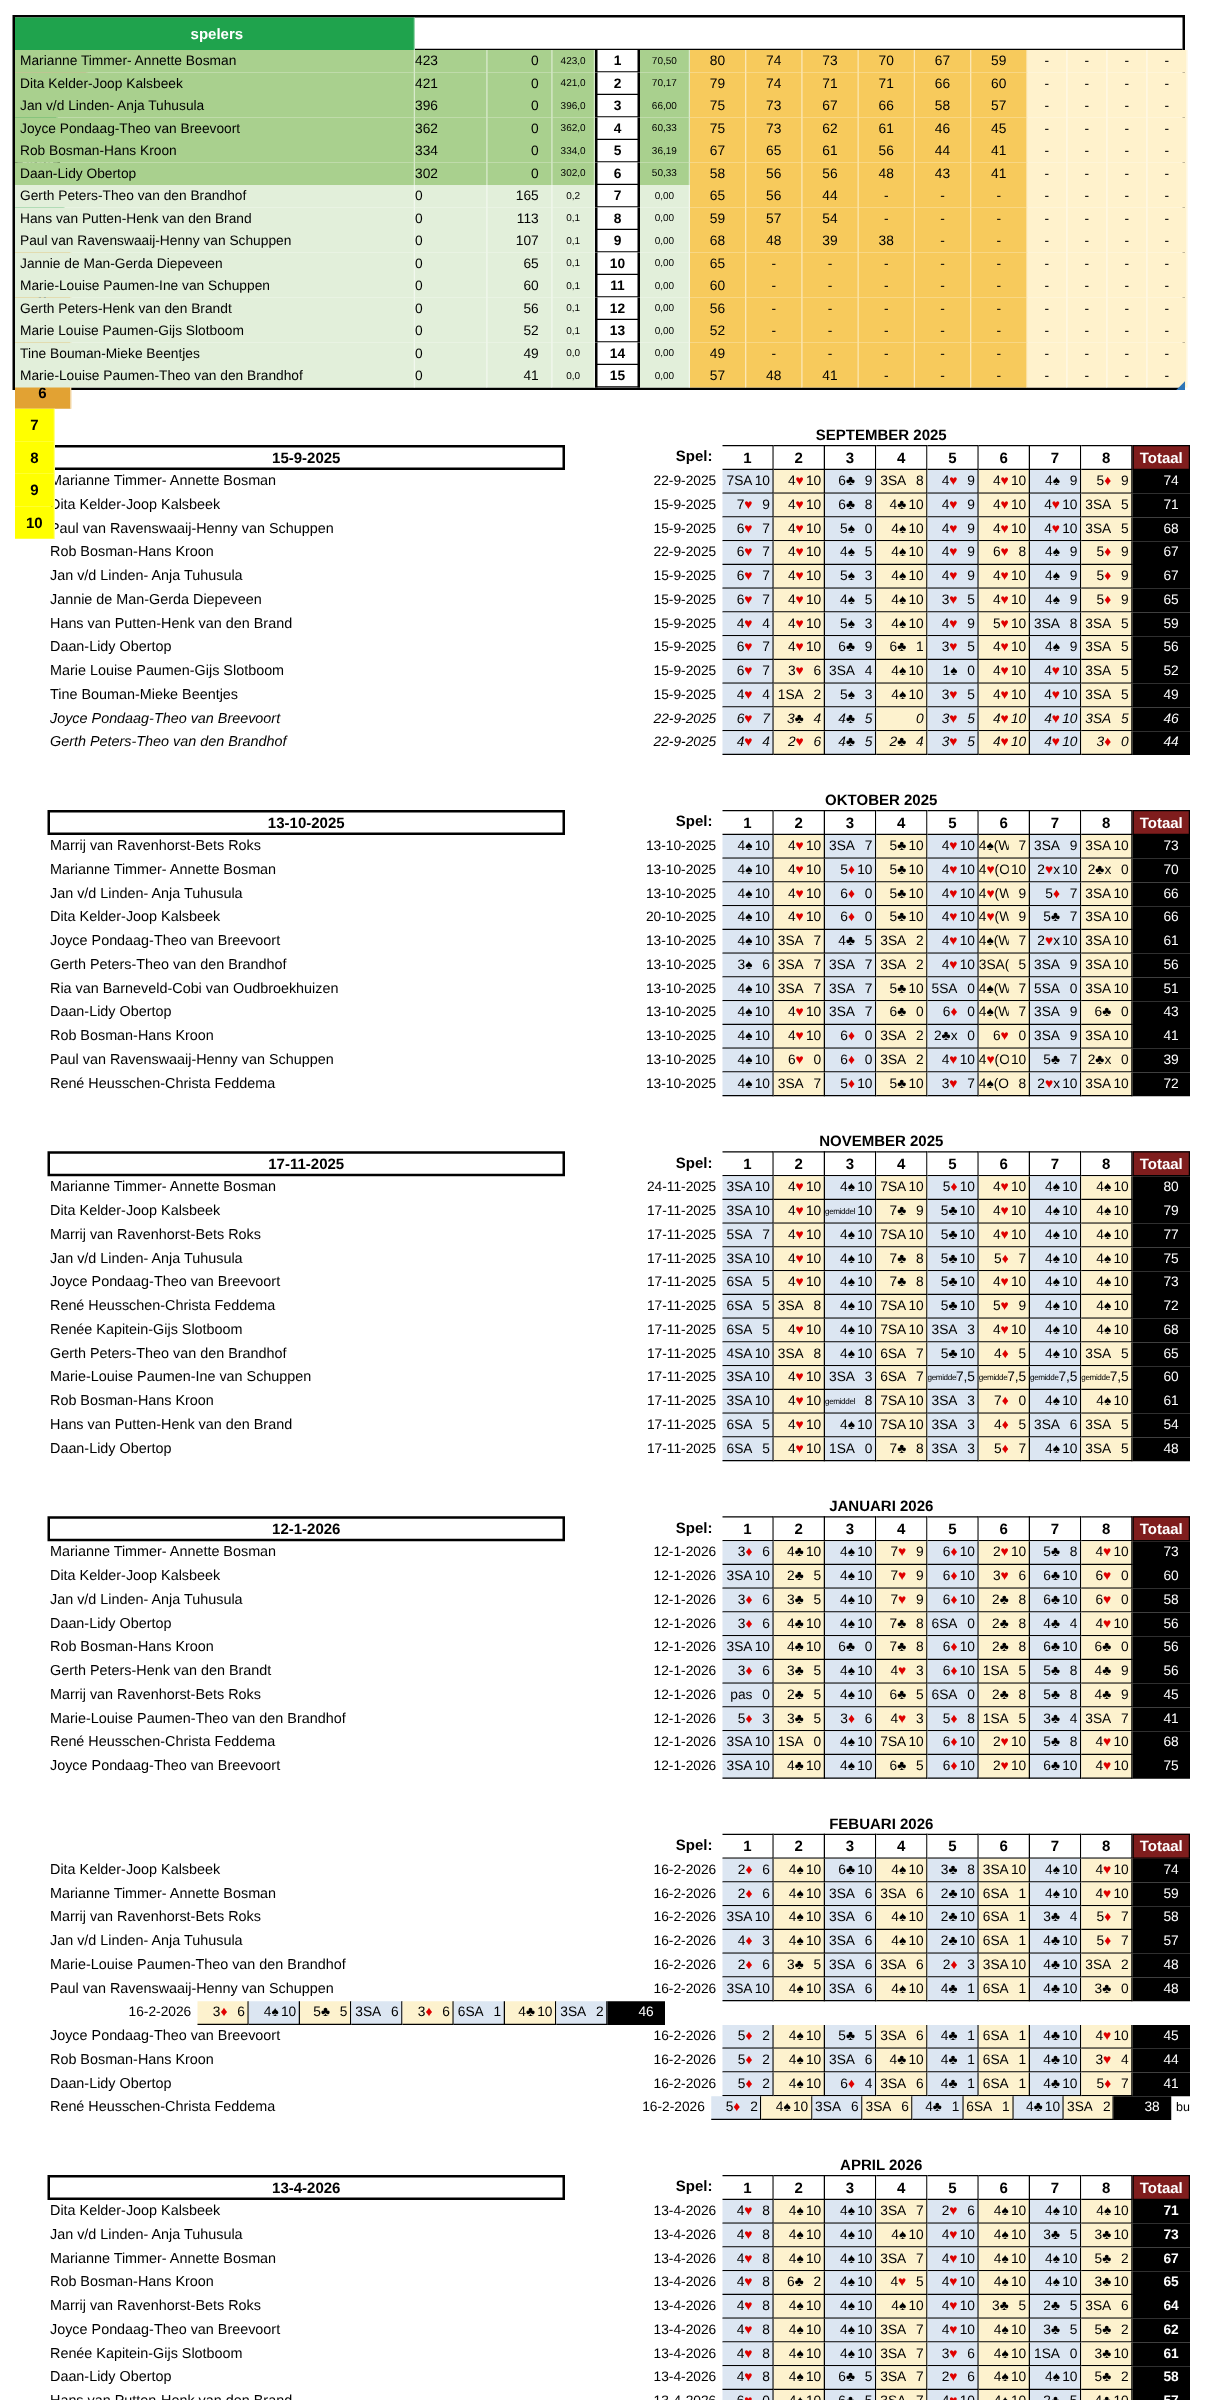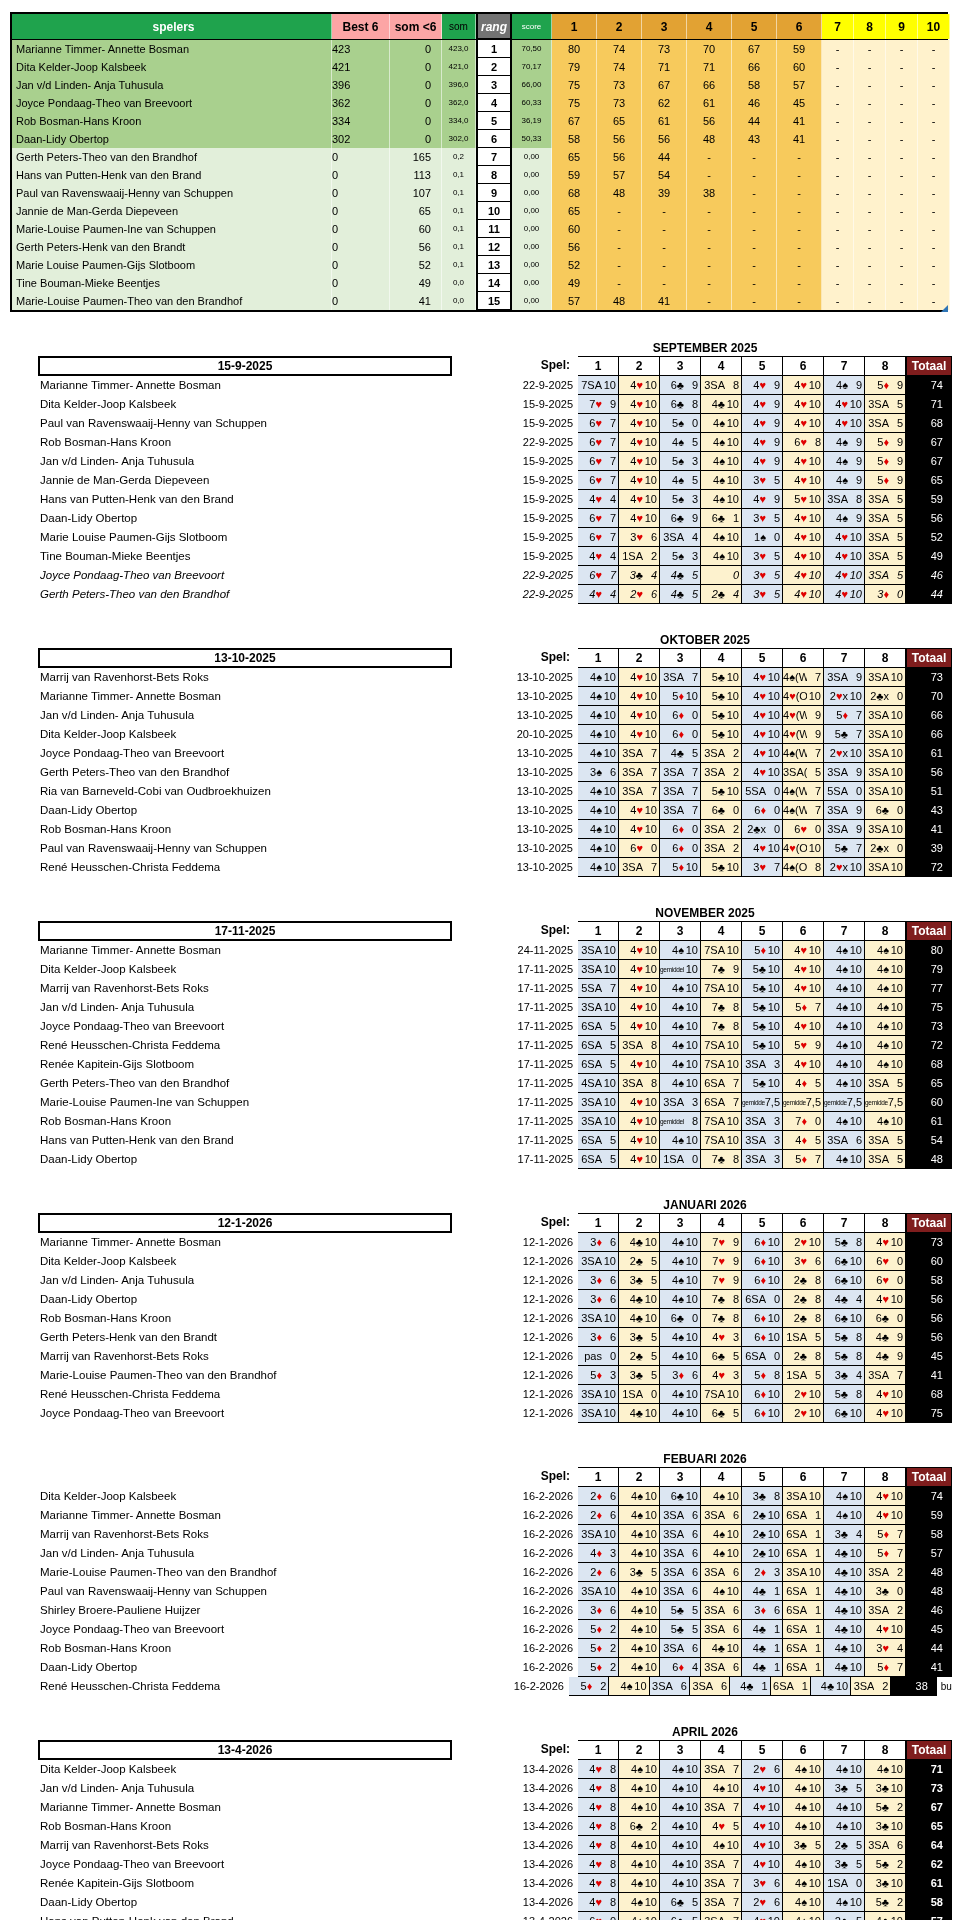--- a/index.html
+++ b/index.html
@@ -4,21 +4,21 @@
 <style>
   * { box-sizing: border-box; margin: 0; padding: 0; }
   body {
     width: 968px; height: 1920px; background: #ffffff;
     font-family: "Liberation Sans", sans-serif; font-size: 11px; color: #000;
     overflow: hidden;
   }
   
   #summary { margin: 12px 0 0 10px; width: 938px; border: 2px solid #000; position: relative; }
   .srow { display: flex; height: 18px; line-height: 18px; }
-  .srow.head { height: 26px; line-height: 26px; border-bottom: 1px solid #000; }
+  .srow.head { height: 26px; line-height: 26px; border-bottom: 1px solid #000; flex-direction: column; }
   .sc { flex: 0 0 auto; overflow: hidden; white-space: nowrap; border-right: 1px solid rgba(255,255,255,.55); }
   .c-name  { width: 320px; padding-left: 4px; }
   .c-b6    { width: 58px;  text-align: left; }
   .c-s6    { width: 52px;  text-align: right; padding-right: 10px; }
   .c-som   { width: 34px;  text-align: center; font-size: 8px; }
   .c-rang  { width: 36px;  text-align: center; background: #fff; border-left: 2px solid #000; border-right: 2px solid #000; border-bottom: 1px solid #000; }
   .c-score { width: 40px;  text-align: center; font-size: 8px; }
   .c-g     { width: 45px;  text-align: center; }
   .c-e     { width: 32px;  text-align: center; }
   .head .c-name  { background: #1FA34D; color: #fff; font-weight: bold; text-align: center; font-size: 12px; }
@@ -2322,21 +2322,20 @@
           <span class="ct">4<span class="bs">♣</span></span>
           <span class="sv">10</span>
         </div>
         <div class="gcell">
           <span class="ct">3<span class="bs">♣</span></span>
           <span class="sv">0</span>
         </div>
         <div class="m-tot">48</div>
       </div>
       <div class="mrow">
-        <div class="m-name">Shirley Broere-Pauliene Huijzer</div>
         <div class="m-date">16-2-2026</div>
         <div class="gcell">
           <span class="ct">3<span class="rs">♦</span></span>
           <span class="sv">6</span>
         </div>
         <div class="gcell">
           <span class="ct">4<span class="bs">♠</span></span>
           <span class="sv">10</span>
         </div>
         <div class="gcell">

